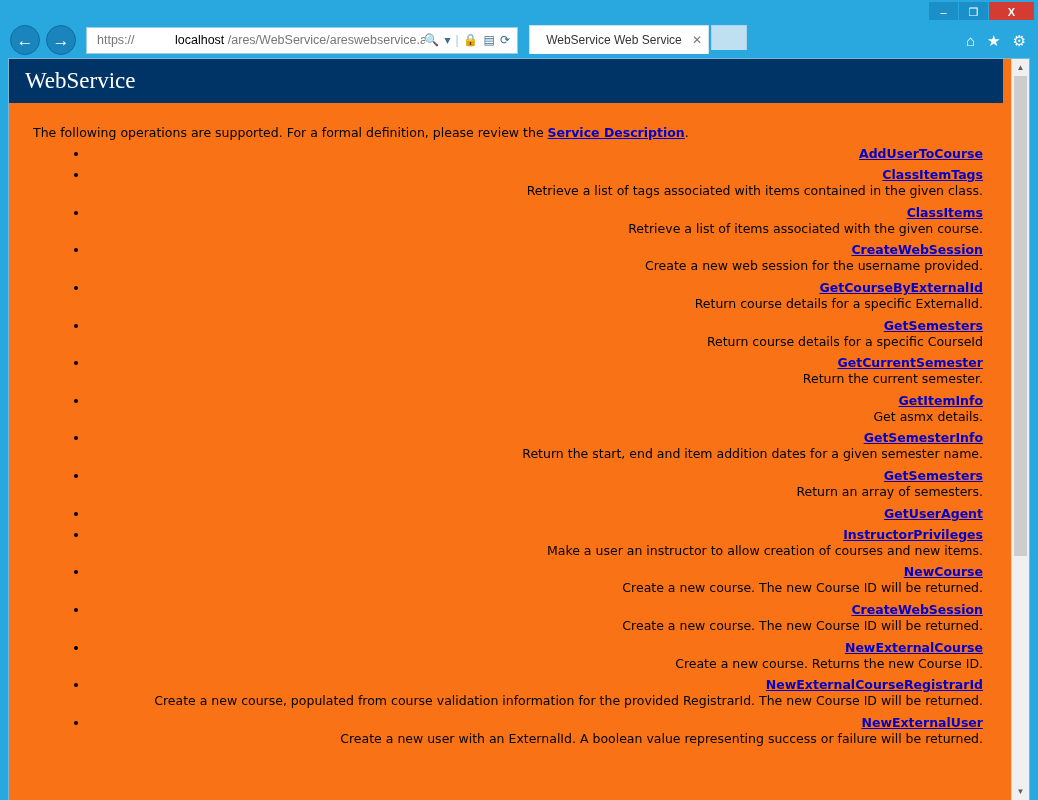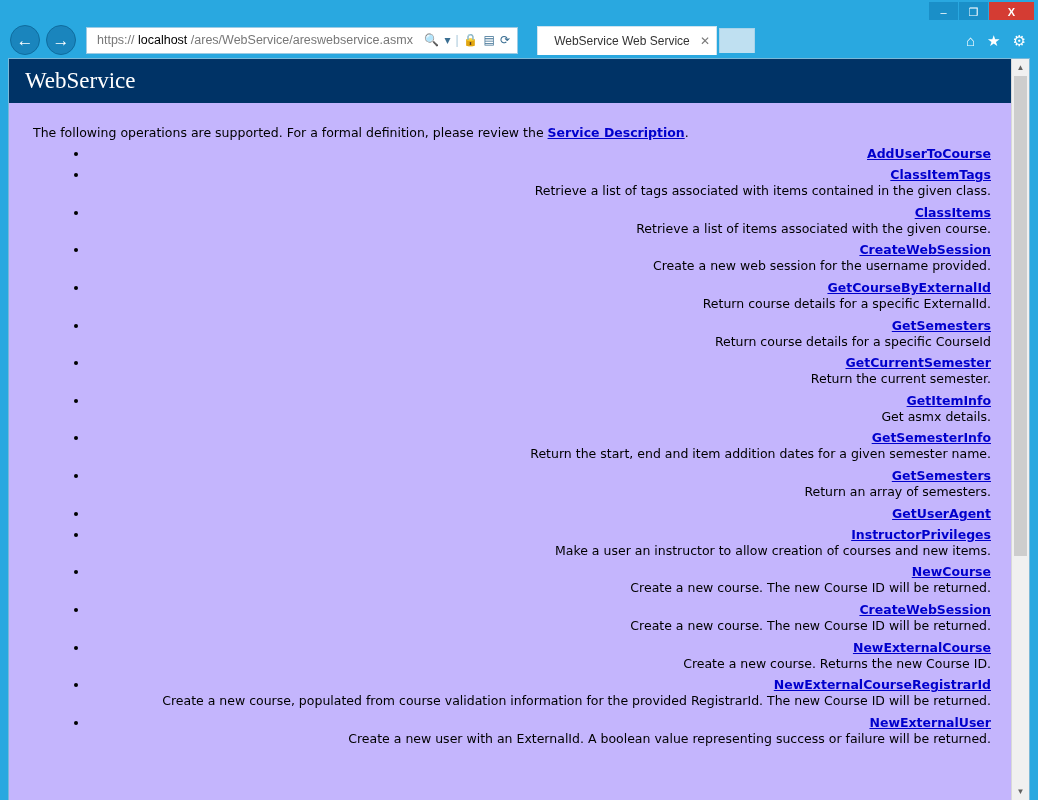--- a/index.html
+++ b/index.html
@@ -97,43 +97,44 @@
   .url-text {
     flex: 1;
     padding-left: 10px;
     white-space: nowrap;
     overflow: hidden;
     color: #777;
     font-size: 12.5px;
   }
   .url-text .host {
     color: #000;
+    margin-left: 37px;
   }
   .addr-icons {
     display: flex;
     align-items: center;
     gap: 5px;
     padding-right: 3px;
     color: #4a7fa5;
     font-size: 12px;
   }
   .addr-icons .ic {
     color: #3a6e92;
     font-size: 12px;
     line-height: 1;
   }
   .addr-icons .sep {
     color: #a9c9db;
   }
 
   .tabstrip {
     display: flex;
-    align-items: center;
+    align-items: flex-start;
     height: 30px;
-    margin-left: 19px;
+    margin-left: 11px;
   }
   .tab {
     background: #ffffff;
     border: 1px solid #cfe3ef;
     border-bottom: none;
     height: 29px;
     min-width: 180px;
     display: flex;
     align-items: center;
     padding: 0 6px 0 14px;
@@ -178,25 +179,26 @@
     line-height: 1;
   }
 
   
   .viewport {
     position: absolute;
     left: 8px;
     top: 58px;
     width: 1022px;
     height: 742px;
-    background: #c4b5fd;
+    background: #f97316;
     border: 1px solid #7ab8d8;
     border-bottom: none;
     box-sizing: border-box;
     display: flex;
+    gap: 8px;
   }
 
   .page {
     flex: 1;
     overflow: hidden;
     position: relative;
   }
 
   .page-banner {
     background: #003366;

